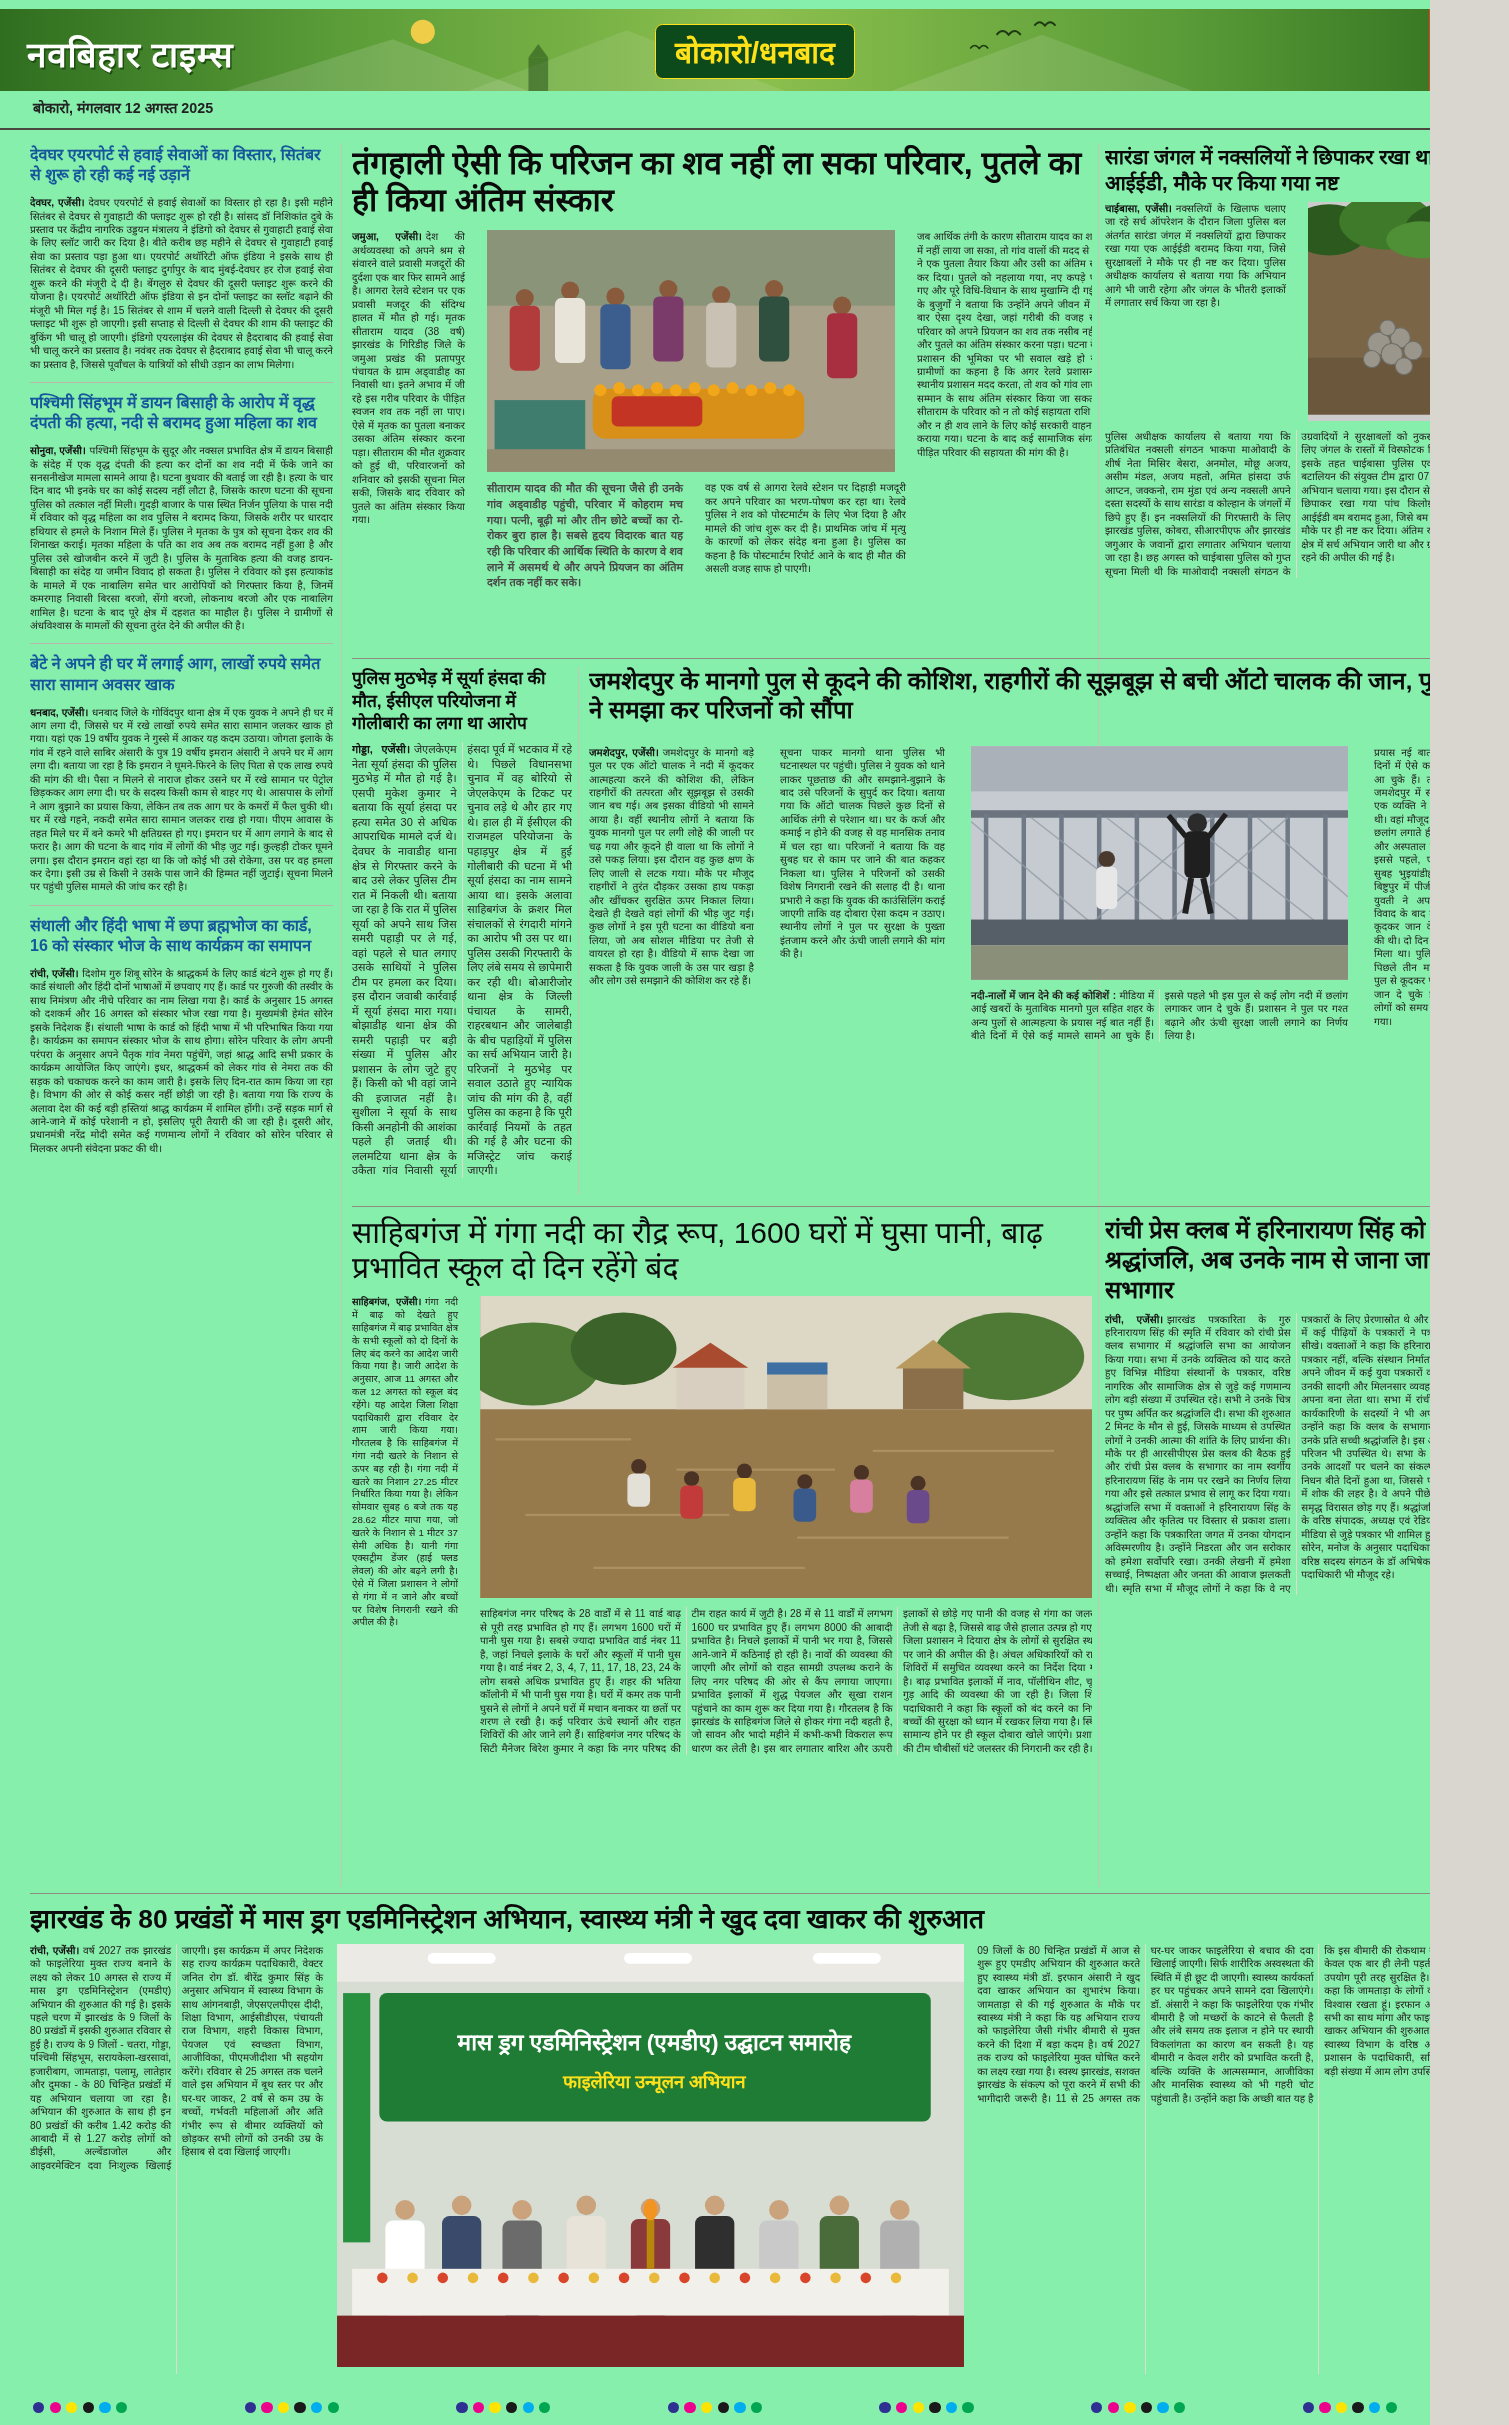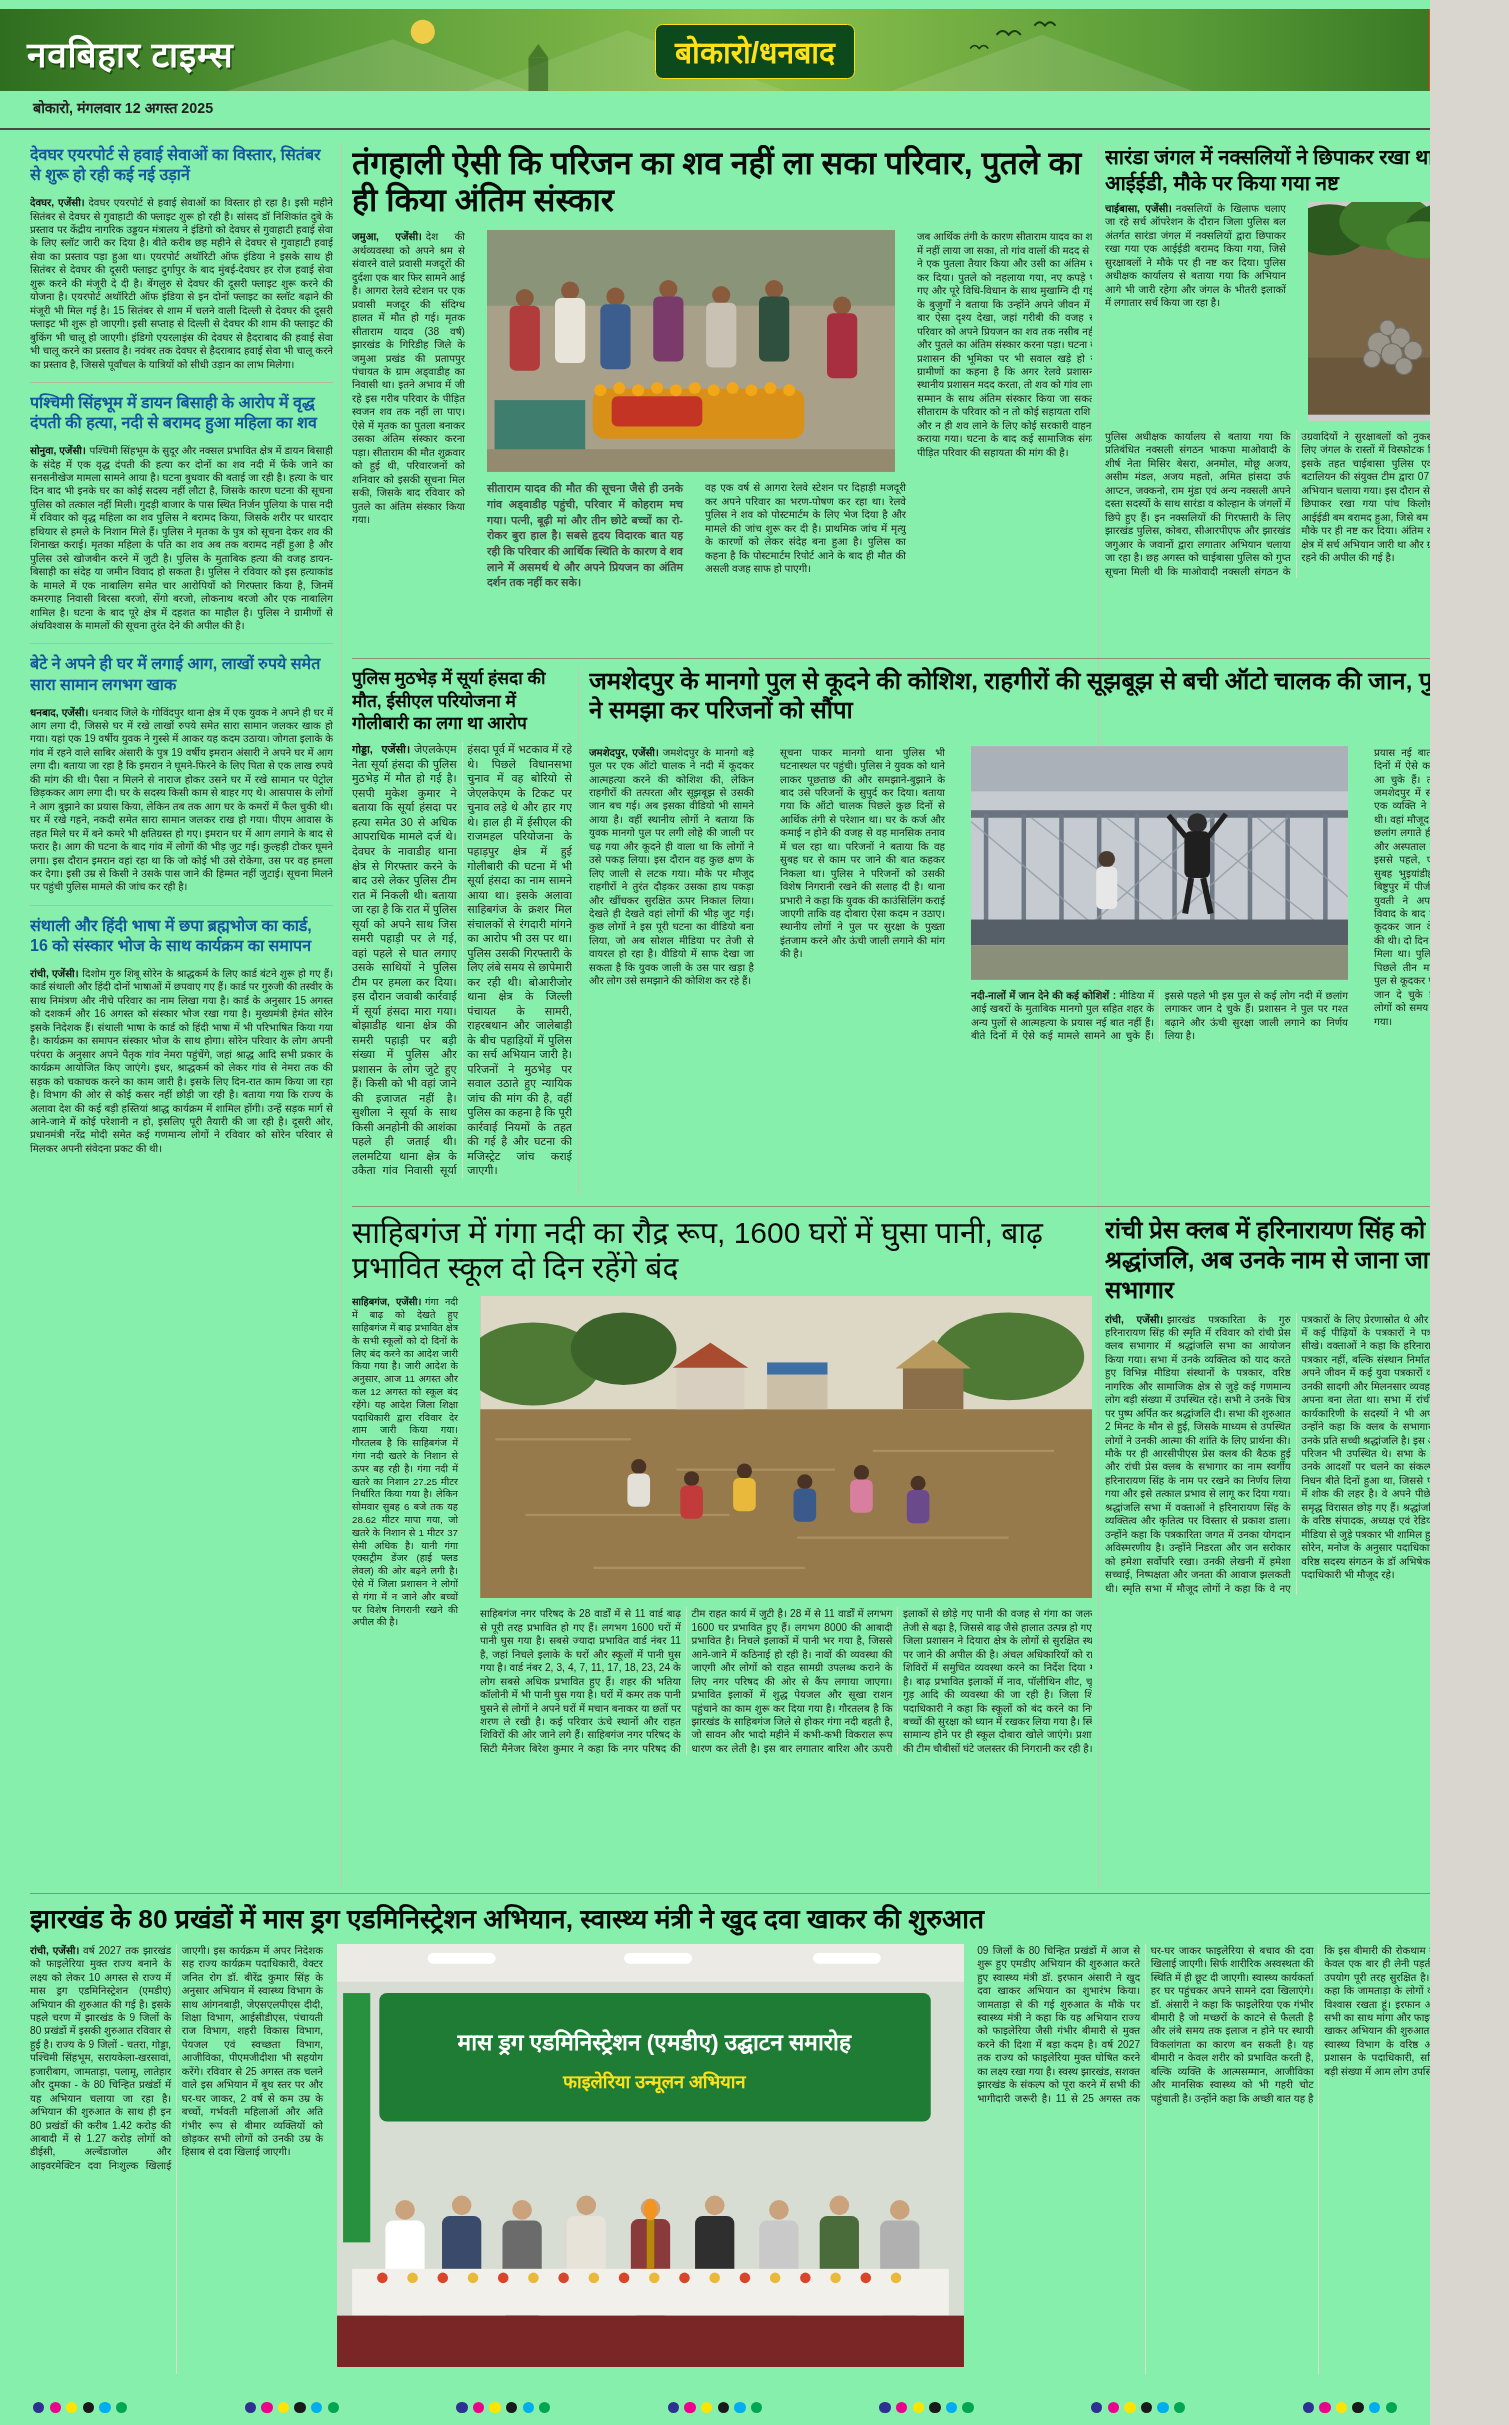--- a/index.html
+++ b/index.html
@@ -85,21 +85,21 @@
     <div class="divider"></div>
 
     <article>
       <h2 class="h-left">पश्चिमी सिंहभूम में डायन बिसाही के आरोप में वृद्ध दंपती की हत्या, नदी से बरामद हुआ महिला का शव</h2>
       <p class="body-text"><b class="byline">सोनुवा, एजेंसी।</b><span>पश्चिमी सिंहभूम के सुदूर और नक्सल प्रभावित क्षेत्र में डायन बिसाही के संदेह में एक वृद्ध दंपती की हत्या कर दोनों का शव नदी में फेंके जाने का सनसनीखेज मामला सामने आया है। घटना बुधवार की बताई जा रही है। हत्या के चार दिन बाद भी इनके घर का कोई सदस्य नहीं लौटा है, जिसके कारण घटना की सूचना पुलिस को तत्काल नहीं मिली। गुदड़ी बाजार के पास स्थित निर्जन पुलिया के पास नदी में रविवार को वृद्ध महिला का शव पुलिस ने बरामद किया, जिसके शरीर पर धारदार हथियार से हमले के निशान मिले हैं। पुलिस ने मृतका के पुत्र को सूचना देकर शव की शिनाख्त कराई। मृतका महिला के पति का शव अब तक बरामद नहीं हुआ है और पुलिस उसे खोजबीन करने में जुटी है। पुलिस के मुताबिक हत्या की वजह डायन-बिसाही का संदेह या जमीन विवाद हो सकता है। पुलिस ने रविवार को इस हत्याकांड के मामले में एक नाबालिग समेत चार आरोपियों को गिरफ्तार किया है, जिनमें कमरगाह निवासी बिरसा बरजो, सेंगो बरजो, लोकनाथ बरजो और एक नाबालिग शामिल है। घटना के बाद पूरे क्षेत्र में दहशत का माहौल है। पुलिस ने ग्रामीणों से अंधविश्वास के मामलों की सूचना तुरंत देने की अपील की है।</span></p>
     </article>
 
     <div class="divider"></div>
 
     <article>
-      <h2 class="h-left">बेटे ने अपने ही घर में लगाई आग, लाखों रुपये समेत सारा सामान लगभग खाक</h2>
+      <h2 class="h-left">बेटे ने अपने ही घर में लगाई आग, लाखों रुपये समेत सारा सामान अवसर खाक</h2>
       <p class="body-text"><b class="byline">धनबाद, एजेंसी।</b><span>धनबाद जिले के गोविंदपुर थाना क्षेत्र में एक युवक ने अपने ही घर में आग लगा दी, जिससे घर में रखे लाखों रुपये समेत सारा सामान जलकर खाक हो गया। यहां एक 19 वर्षीय युवक ने गुस्से में आकर यह कदम उठाया। जोगता इलाके के गांव में रहने वाले साबिर अंसारी के पुत्र 19 वर्षीय इमरान अंसारी ने अपने घर में आग लगा दी। बताया जा रहा है कि इमरान ने घूमने-फिरने के लिए पिता से एक लाख रुपये की मांग की थी। पैसा न मिलने से नाराज होकर उसने घर में रखे सामान पर पेट्रोल छिड़ककर आग लगा दी। घर के सदस्य किसी काम से बाहर गए थे। आसपास के लोगों ने आग बुझाने का प्रयास किया, लेकिन तब तक आग घर के कमरों में फैल चुकी थी। घर में रखे गहने, नकदी समेत सारा सामान जलकर राख हो गया। पीएम आवास के तहत मिले घर में बने कमरे भी क्षतिग्रस्त हो गए। इमरान घर में आग लगाने के बाद से फरार है। आग की घटना के बाद गांव में लोगों की भीड़ जुट गई। कुल्हड़ी टोकर घूमने लगा। इस दौरान इमरान वहां रहा था कि जो कोई भी उसे रोकेगा, उस पर वह हमला कर देगा। इसी उम्र से किसी ने उसके पास जाने की हिम्मत नहीं जुटाई। सूचना मिलने पर पहुंची पुलिस मामले की जांच कर रही है।</span></p>
     </article>
 
     <div class="divider"></div>
 
     <article>
       <h2 class="h-left">संथाली और हिंदी भाषा में छपा ब्रह्मभोज का कार्ड, 16 को संस्कार भोज के साथ कार्यक्रम का समापन</h2>
       <p class="body-text"><b class="byline">रांची, एजेंसी।</b><span>दिशोम गुरु शिबू सोरेन के श्राद्धकर्म के लिए कार्ड बंटने शुरू हो गए हैं। कार्ड संथाली और हिंदी दोनों भाषाओं में छपवाए गए हैं। कार्ड पर गुरुजी की तस्वीर के साथ निमंत्रण और नीचे परिवार का नाम लिखा गया है। कार्ड के अनुसार 15 अगस्त को दशकर्म और 16 अगस्त को संस्कार भोज रखा गया है। मुख्यमंत्री हेमंत सोरेन इसके निदेशक हैं। संथाली भाषा के कार्ड को हिंदी भाषा में भी परिभाषित किया गया है। कार्यक्रम का समापन संस्कार भोज के साथ होगा। सोरेन परिवार के लोग अपनी परंपरा के अनुसार अपने पैतृक गांव नेमरा पहुंचेंगे, जहां श्राद्ध आदि सभी प्रकार के कार्यक्रम आयोजित किए जाएंगे। इधर, श्राद्धकर्म को लेकर गांव से नेमरा तक की सड़क को चकाचक करने का काम जारी है। इसके लिए दिन-रात काम किया जा रहा है। विभाग की ओर से कोई कसर नहीं छोड़ी जा रही है। बताया गया कि राज्य के अलावा देश की कई बड़ी हस्तियां श्राद्ध कार्यक्रम में शामिल होंगी। उन्हें सड़क मार्ग से आने-जाने में कोई परेशानी न हो, इसलिए पूरी तैयारी की जा रही है। दूसरी ओर, प्रधानमंत्री नरेंद्र मोदी समेत कई गणमान्य लोगों ने रविवार को सोरेन परिवार से मिलकर अपनी संवेदना प्रकट की थी।</span></p>
     </article>
   </section>

